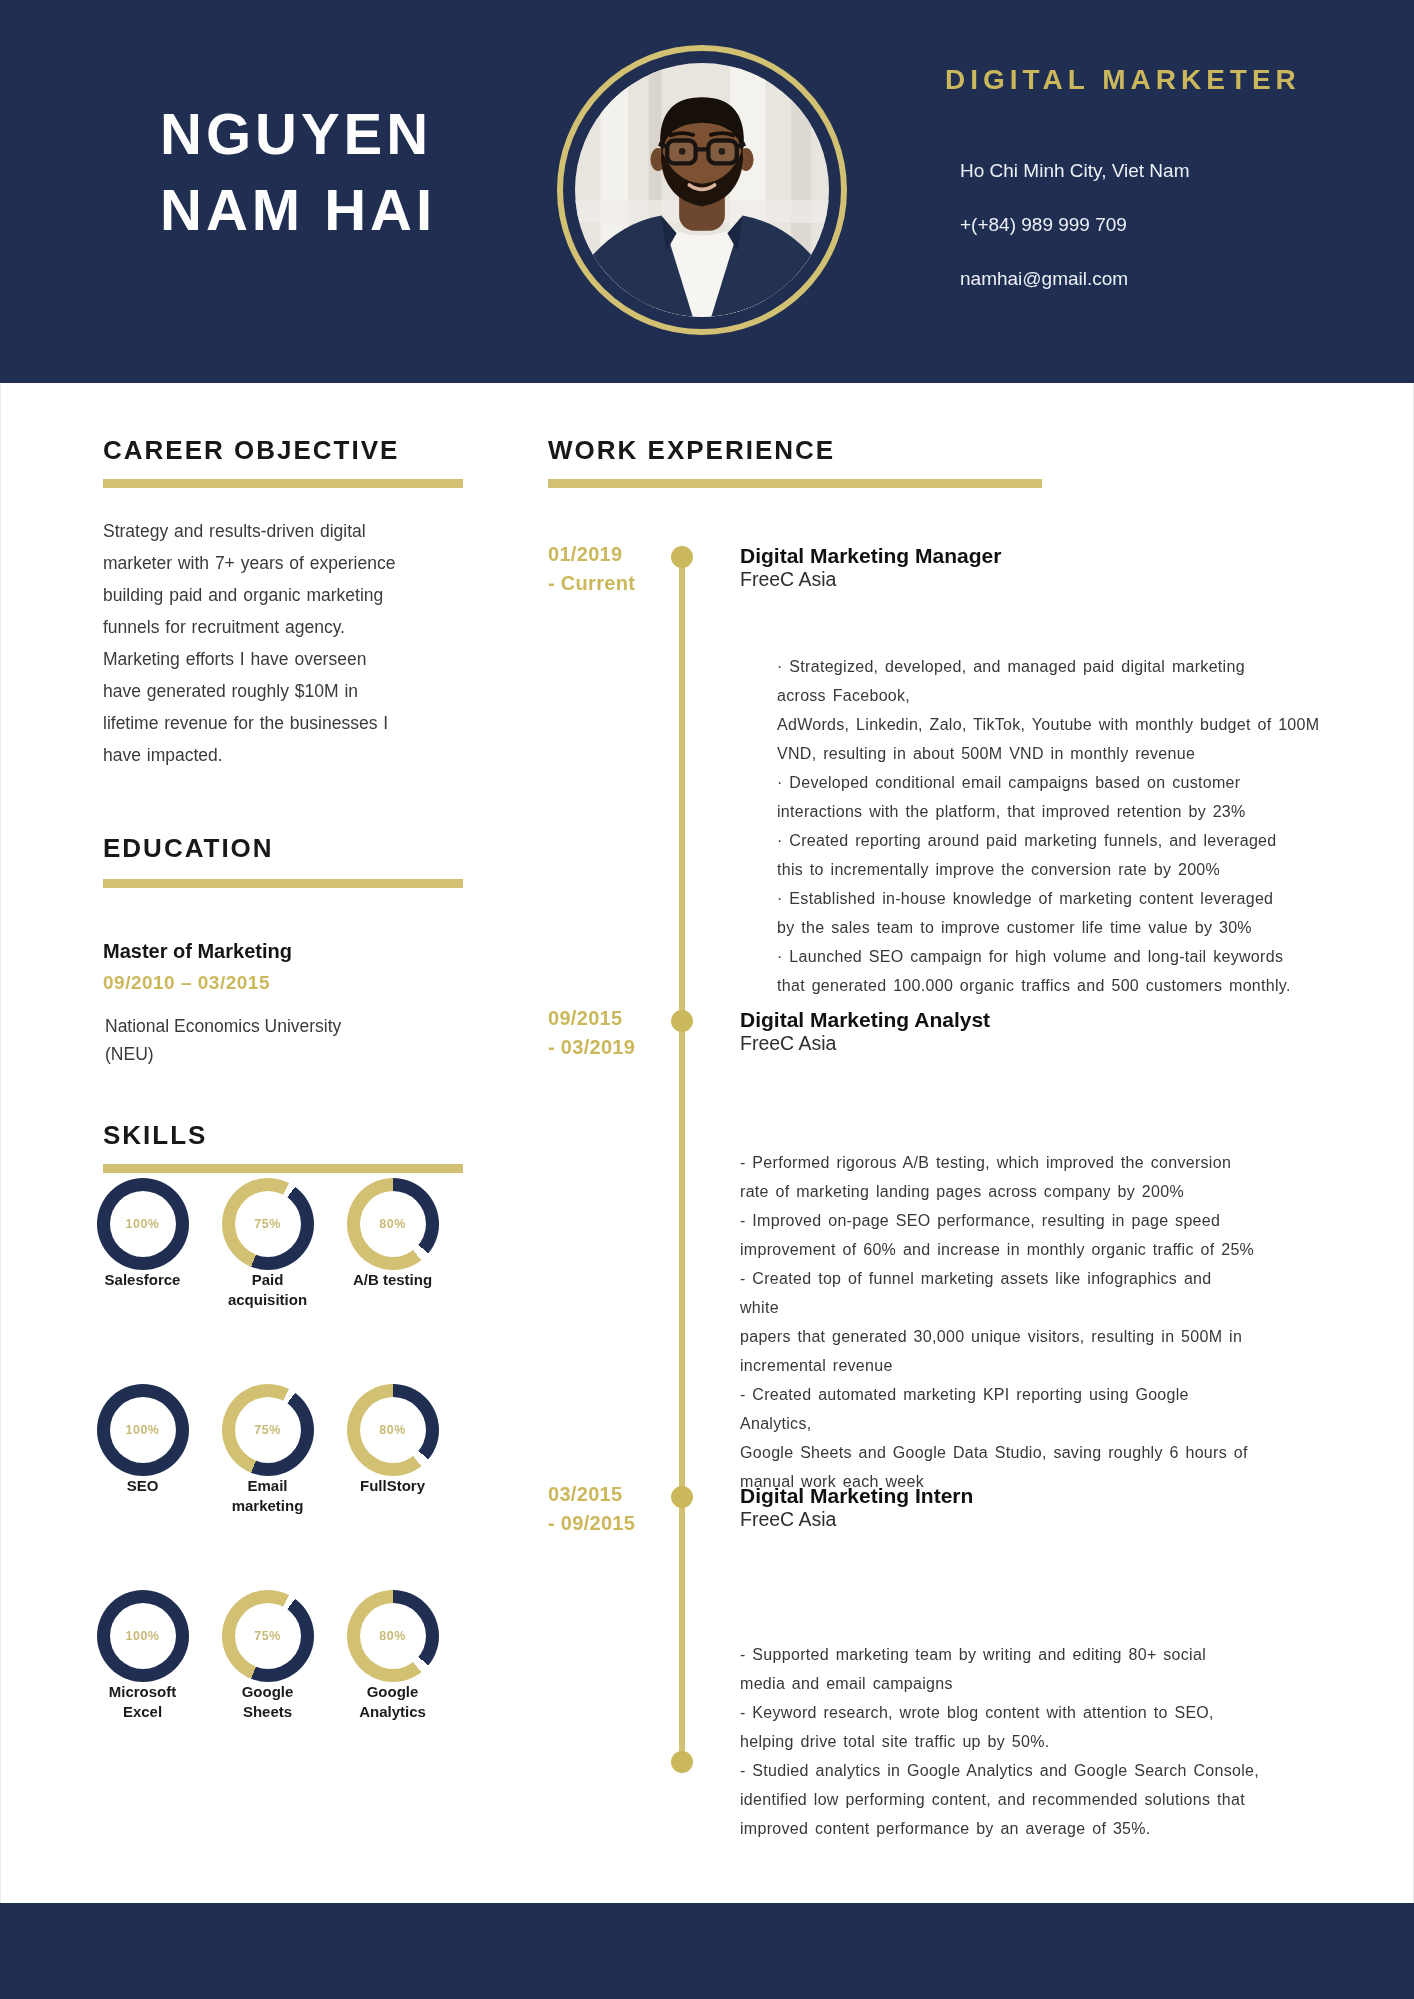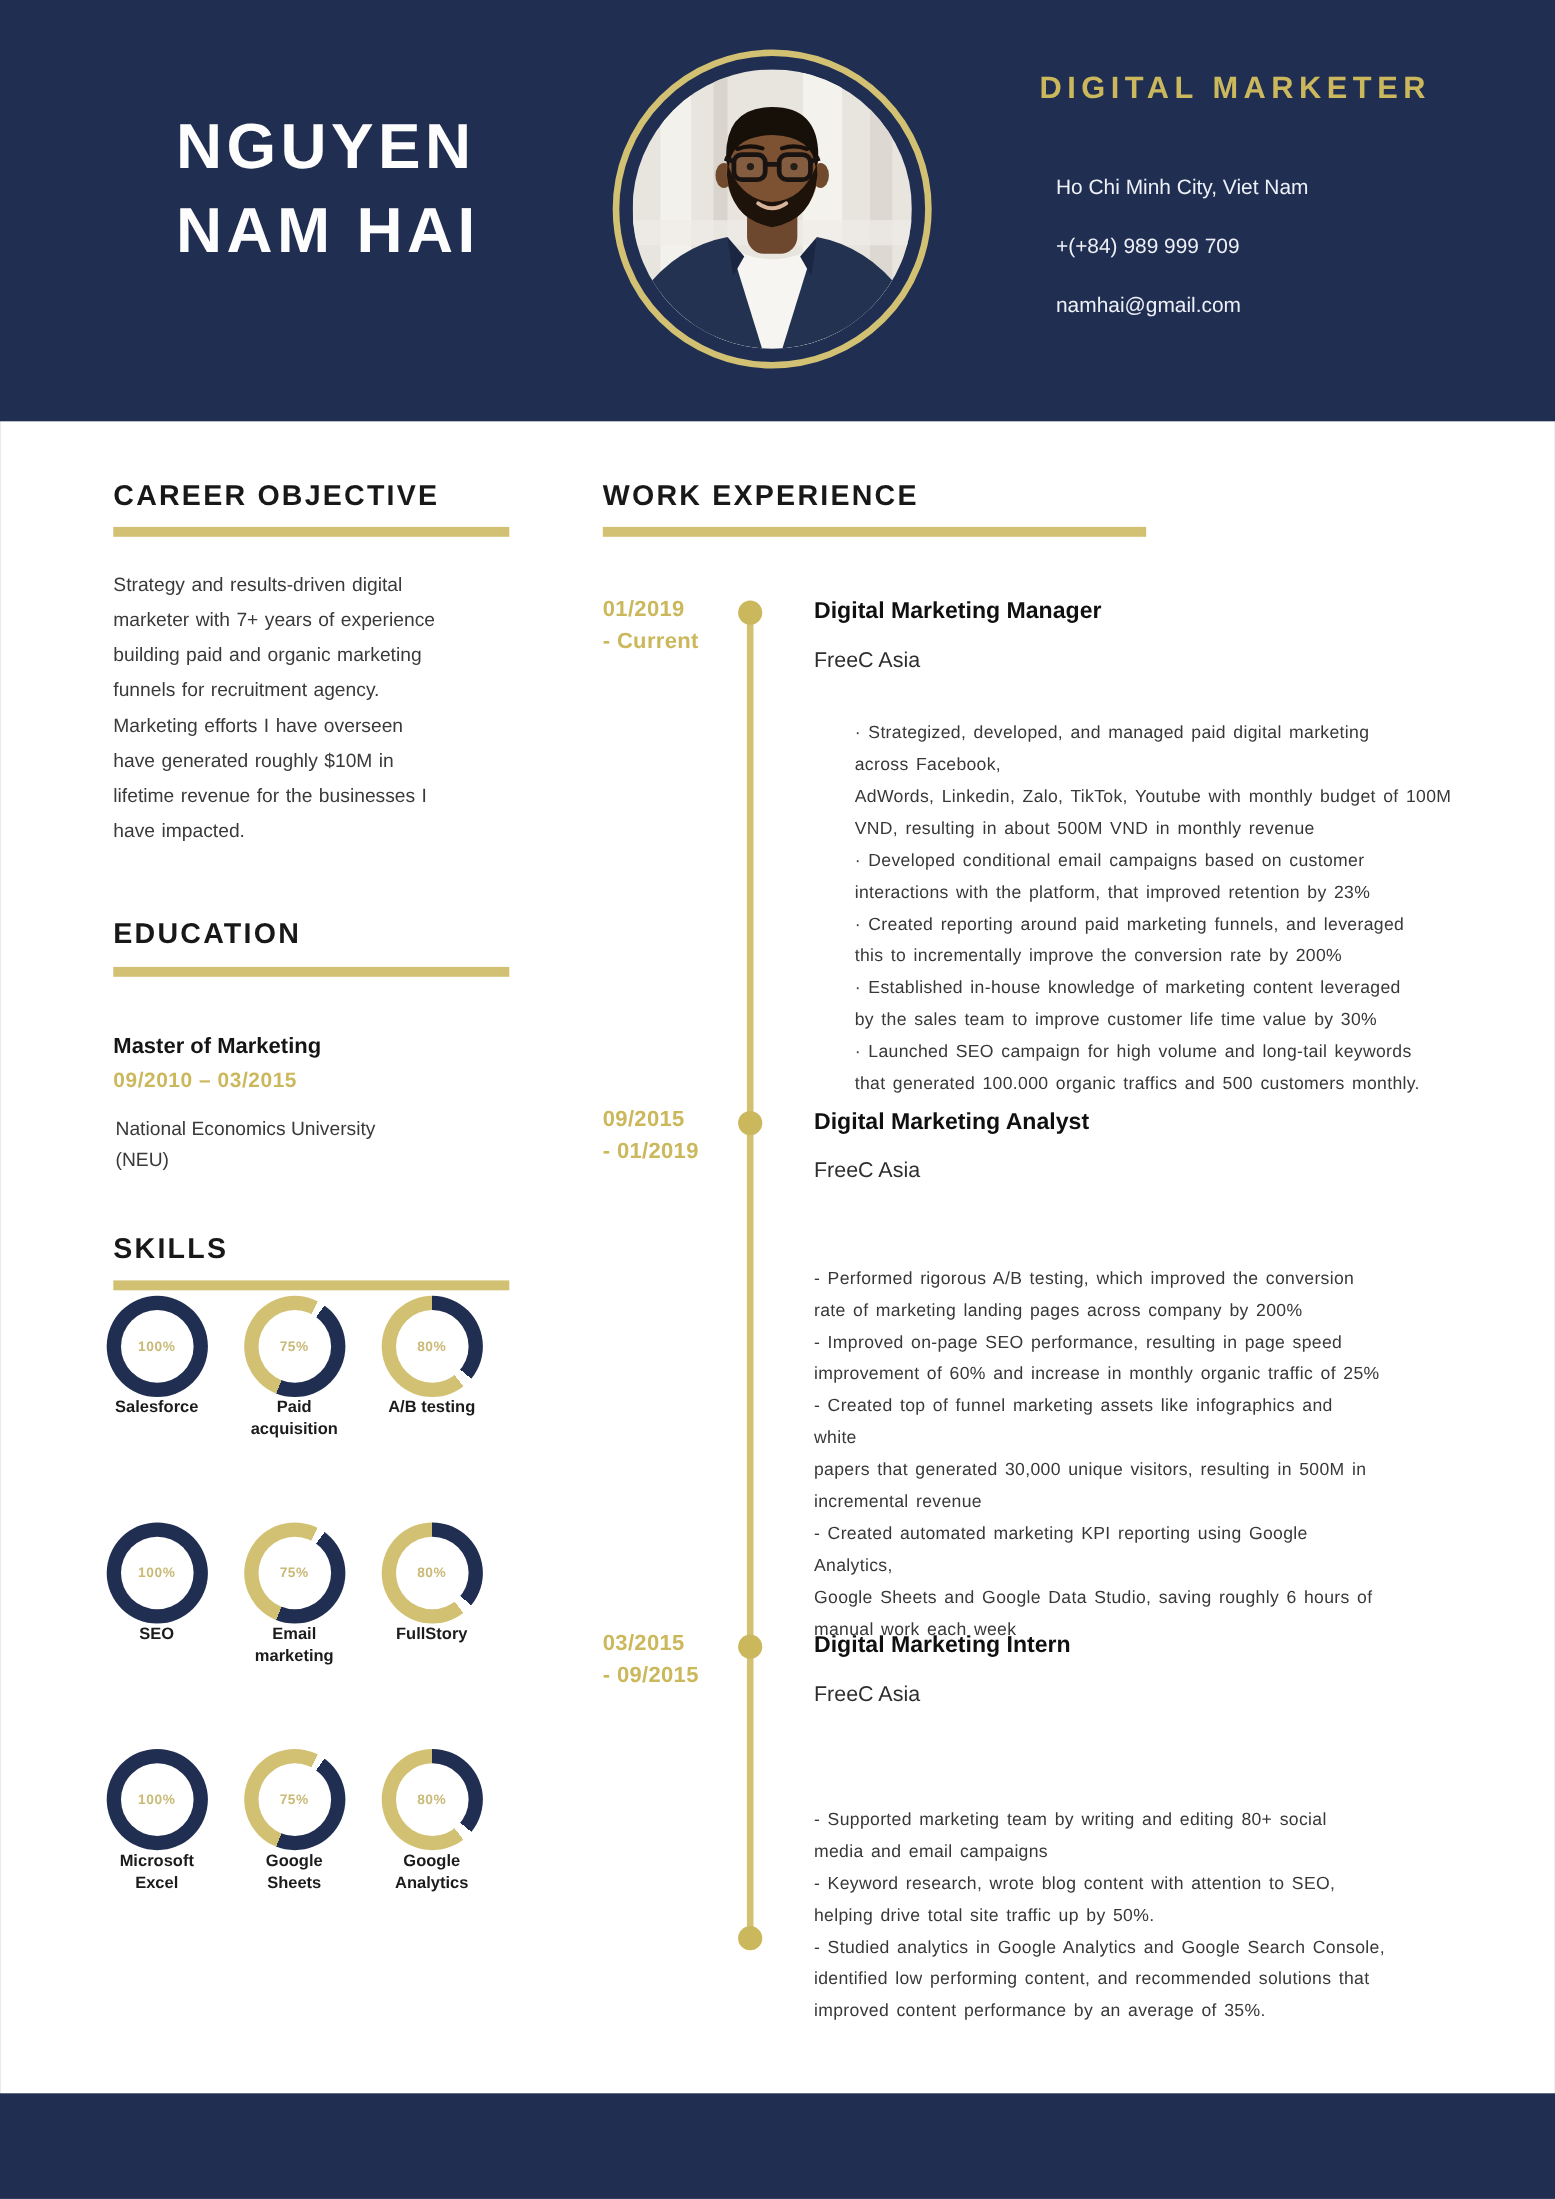--- a/index.html
+++ b/index.html
@@ -49,21 +49,21 @@
   .pct { font-size:12.5px; font-weight:700; color:#c9ba77; letter-spacing:0.5px; }
   .skill-label { max-width:104px; text-align:center; font-size:15px; font-weight:700;
     color:#1b1b1b; line-height:20px; }
 
   
   .timeline-line { left:679px; top:557px; width:6px; height:1205px; background:var(--gold,#d2c172); }
   .timeline-dot { width:22px; height:22px; border-radius:50%; background:var(--gold-text,#cdb95f); }
   .job-dates { width:130px; font-size:20px; font-weight:700; line-height:29px;
     color:var(--gold-text,#cbb65c); white-space:pre-line; letter-spacing:0.3px; }
   .job-title { font-size:21px; font-weight:700; color:#101010; }
-  .job-company { margin-top:21px; font-size:19.5px; color:#2e2e2e; }
+  .job-company { margin-top:0; font-size:19.5px; color:#2e2e2e; }
   .job-bullets { width:612px; font-size:16px; line-height:29px; color:#383838;
     white-space:pre-line; letter-spacing:0.3px; word-spacing:2px; }
 </style>
 </head>
 <body>
 
 <div class="page">
 
   <div class="abs header-band"></div>
 
@@ -251,21 +251,21 @@
 · Developed conditional email campaigns based on customer
 interactions with the platform, that improved retention by 23%
 · Created reporting around paid marketing funnels, and leveraged
 this to incrementally improve the conversion rate by 200%
 · Established in-house knowledge of marketing content leveraged
 by the sales team to improve customer life time value by 30%
 · Launched SEO campaign for high volume and long-tail keywords
 that generated 100.000 organic traffics and 500 customers monthly.</div>
 
   <div class="abs job-dates" style="left:548px; top:1004px;">09/2015
-- 01/2019</div>
+- 03/2019</div>
   <div class="abs" style="left:740px; top:1008px;">
     <div class="job-title">Digital Marketing Analyst</div>
     <div class="job-company">FreeC Asia</div>
   </div>
   <div class="abs job-bullets" style="left:740px; top:1148px;">- Performed rigorous A/B testing, which improved the conversion
 rate of marketing landing pages across company by 200%
 - Improved on-page SEO performance, resulting in page speed
 improvement of 60% and increase in monthly organic traffic of 25%
 - Created top of funnel marketing assets like infographics and
 white

